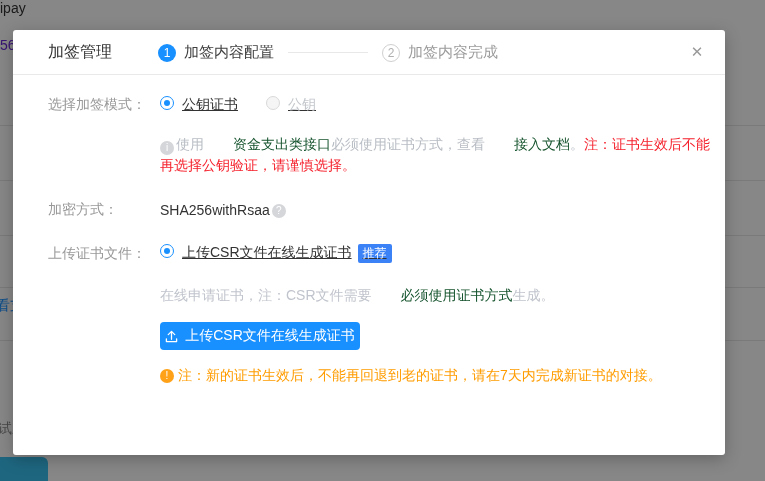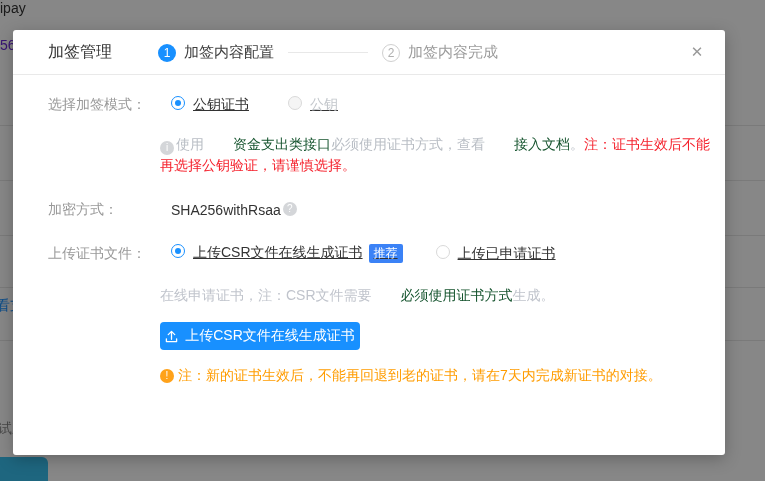--- a/index.html
+++ b/index.html
@@ -37,42 +37,42 @@
   .step-circle.inactive { background:#fff; border:1px solid #d0d0d0; color:#b0b0b0; }
   .step-label { margin-left:8px; font-size:15px; }
   .step-label.active { color:#404040; }
   .step-label.inactive { color:#9b9b9b; }
   .step-line { width:80px; height:1px; background:#e8e8e8; margin:0 14px; }
 
   .close-btn { position:absolute; right:18px; top:12px; width:20px; height:20px;
                color:#999; font-size:15px; line-height:20px; text-align:center; cursor:pointer; }
 
   
-  .form-row { position:absolute; left:35px; display:flex; align-items:center;gap:11px; }
+  .form-row { position:absolute; left:35px; display:flex; align-items:center; }
   .form-label { width:112px; color:#999; font-size:14px; flex:0 0 112px; }
 
   .radio-opt { display:flex; align-items:flex-start; cursor:pointer;text-decoration:underline; }
   .radio-circle { width:14px; height:14px; border-radius:50%; background:#fff;
                   border:1px solid #d9d9d9; position:relative; flex:0 0 14px; }
   .radio-circle.checked { border-color:#1890ff; }
   .radio-circle.checked::after { content:""; position:absolute; left:3px; top:3px;
                   width:6px; height:6px; border-radius:50%; background:#1890ff; }
   .radio-circle.disabled { background:#f5f5f5; border-color:#d9d9d9; }
   .radio-text { margin-left:8px; color:#333; }
   .radio-text.disabled { color:#c3c7cc; }
 
   .notice { position:absolute; left:147px; top:104px; width:558px;
             font-size:14px; line-height:21px; color:#b8bdc4; }
   .info-dot { display:inline-block; width:14px; height:14px; border-radius:50%;
               background:#d4d6d9; color:#fff; font-size:10px; line-height:14px;
               text-align:center; vertical-align:-2px; margin-right:2px; font-style:normal; }
   .link { color:#14532d; cursor:pointer; text-decoration:none;padding-left:29px; }
   .red-text { color:#f5222d; }
 
-  .encrypt-value { color:#333; display:flex; align-items:flex-start; }
+  .encrypt-value { color:#333; display:flex; align-items:flex-end; }
   .help-dot { display:inline-block; width:14px; height:14px; border-radius:50%;
               background:#d4d6d9; color:#fff; font-size:10px; line-height:14px;
               text-align:center; margin-left:2px; cursor:pointer; }
 
   .badge { background:#3b82f6; color:#fff; font-size:12px; padding:1px 5px;
            border-radius:2px; margin-left:6px; }
 
   .csr-note { position:absolute; left:147px; top:257px; font-size:14px; color:#c0c4cc; }
 
   .upload-btn { position:absolute; left:147px; top:292px; width:200px; height:28px;
@@ -142,24 +142,20 @@
     </span>
   </div>
 
   <div class="form-row" style="top:214px">
     <span class="form-label">上传证书文件：</span>
     <span class="radio-opt">
       <span class="radio-circle checked"></span>
       <span class="radio-text">上传CSR文件在线生成证书</span>
       <span class="badge">推荐</span>
     </span>
-    <span class="radio-opt" style="margin-left:22px">
-      <span class="radio-circle"></span>
-      <span class="radio-text">上传已申请证书</span>
-    </span>
   </div>
 
   <div class="csr-note"><span>在线申请证书，注：CSR文件需要</span><span class="link">必须使用证书方式</span><span>生成。</span></div>
 
   <button class="upload-btn">
     <svg width="13" height="13" viewBox="0 0 14 14">
       <path d="M7 10 V1.5 M7 1.5 L3.5 5 M7 1.5 L10.5 5" stroke="#ffffff" stroke-width="1.4" fill="none" stroke-linecap="round" stroke-linejoin="round"></path>
       <path d="M1.5 9.5 V12.5 H12.5 V9.5" stroke="#ffffff" stroke-width="1.4" fill="none" stroke-linecap="round" stroke-linejoin="round"></path>
     </svg>
     <span>上传CSR文件在线生成证书</span>

